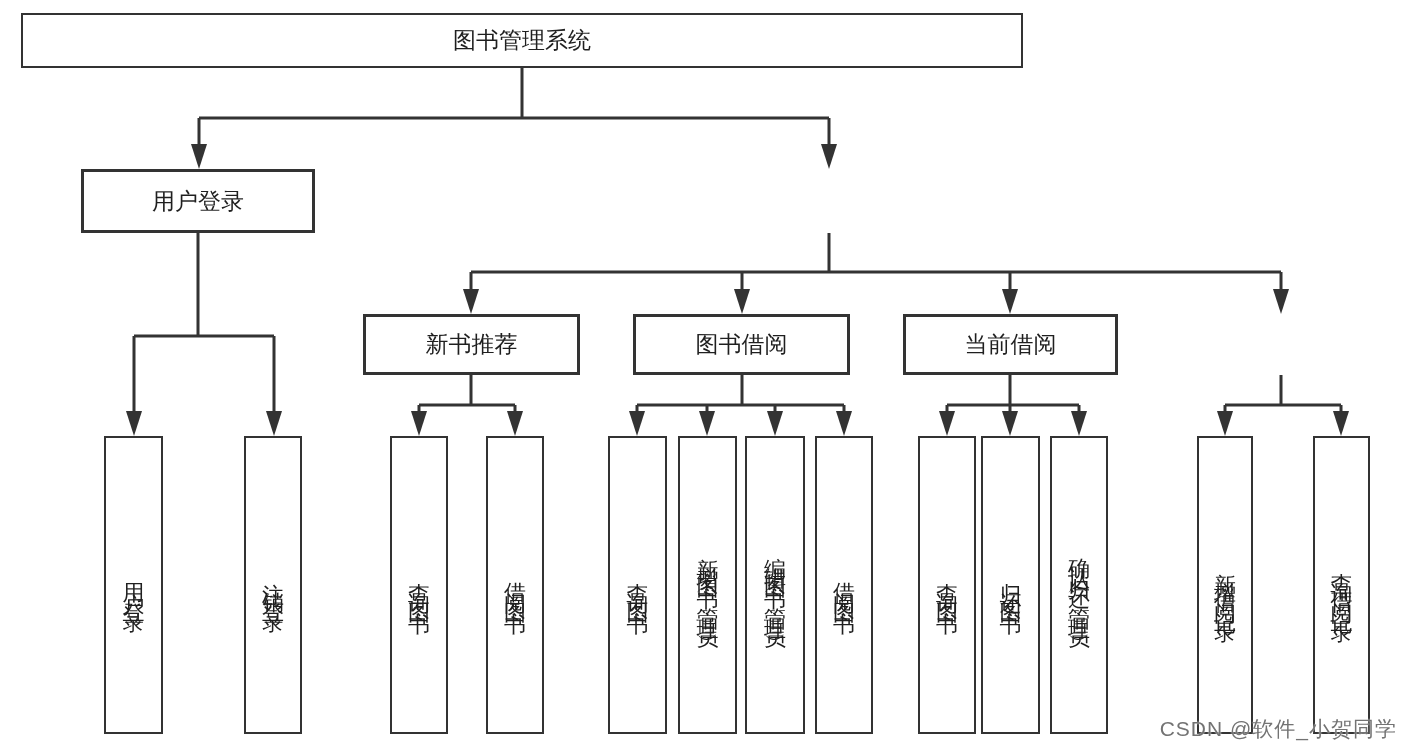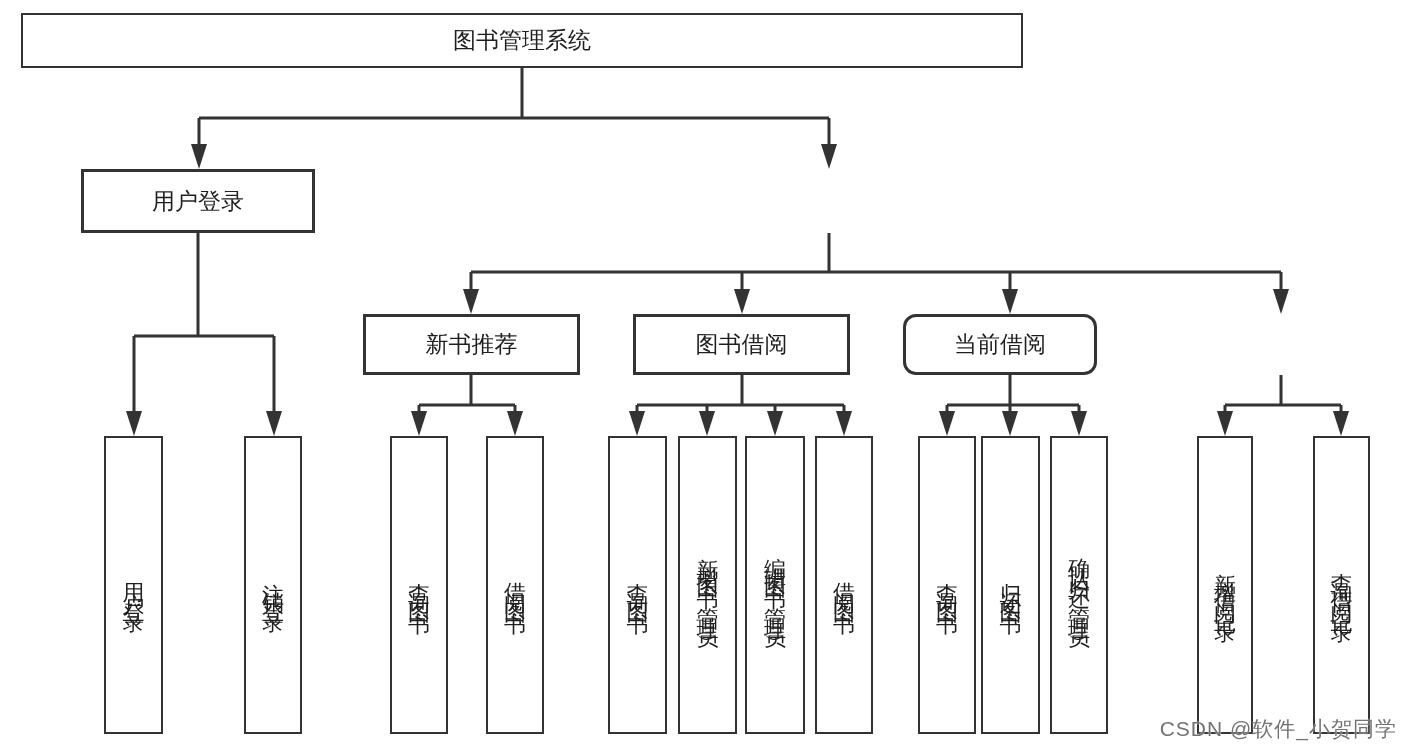--- a/index.html
+++ b/index.html
@@ -67,21 +67,21 @@
     <polygon points="1217,411 1233,411 1225,436"></polygon>
     <polygon points="1333,411 1349,411 1341,436"></polygon>
   </svg>
 
   <div class="box root" style="left:21px;top:13px;width:1002px;height:55px;">图书管理系统</div>
 
   <div class="box" style="left:81px;top:169px;width:234px;height:64px;">用户登录</div>
 
   <div class="box" style="left:363px;top:314px;width:217px;height:61px;">新书推荐</div>
   <div class="box" style="left:633px;top:314px;width:217px;height:61px;">图书借阅</div>
-  <div class="box" style="left:903px;top:314px;width:194px;height:61px;border-radius:13px;">当前借阅</div>
+  <div class="box" style="left:903px;top:314px;width:215px;height:61px;">当前借阅</div>
 
   <div class="box vbox" style="left:104px;top:436px;width:59px;height:298px;">用户登录</div>
   <div class="box vbox" style="left:244px;top:436px;width:58px;height:298px;">注销登录</div>
 
   <div class="box vbox" style="left:390px;top:436px;width:58px;height:298px;">查询图书</div>
   <div class="box vbox" style="left:486px;top:436px;width:58px;height:298px;">借阅图书</div>
 
   <div class="box vbox" style="left:608px;top:436px;width:59px;height:298px;">查询图书</div>
   <div class="box vbox" style="left:678px;top:436px;width:59px;height:298px;">新增图书（管理员）</div>
   <div class="box vbox" style="left:745px;top:436px;width:60px;height:298px;">编辑图书（管理员）</div>

